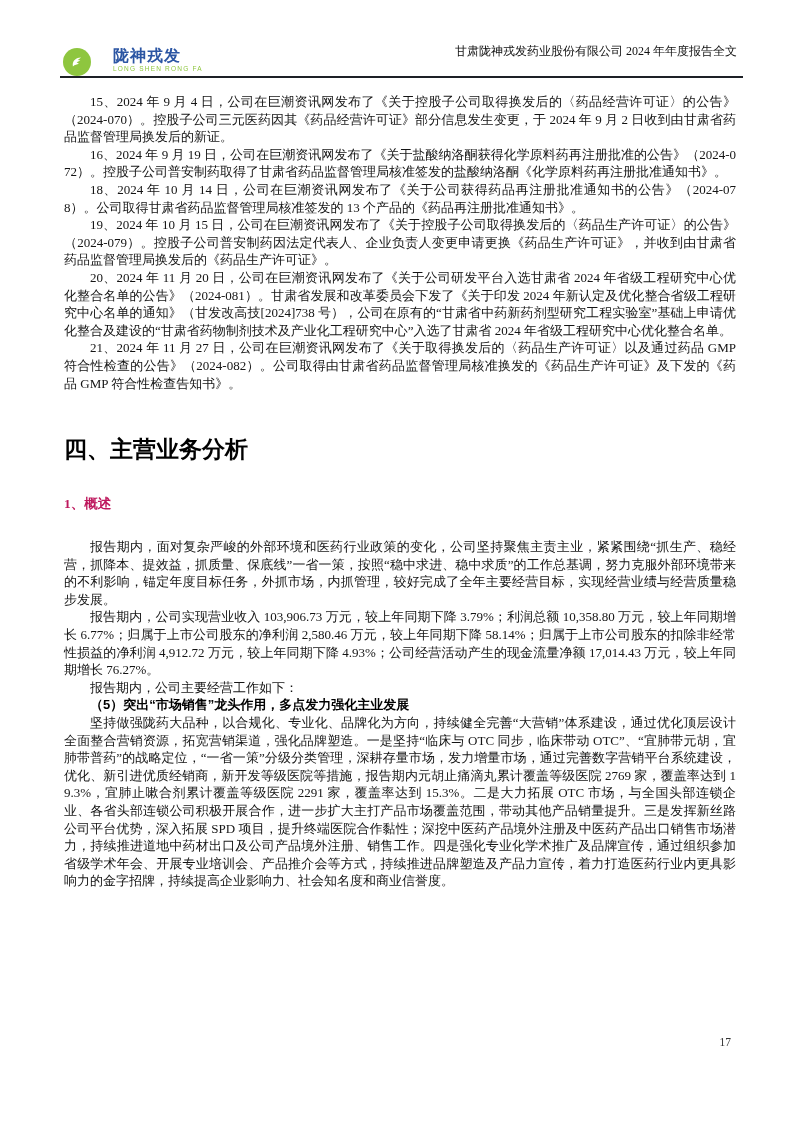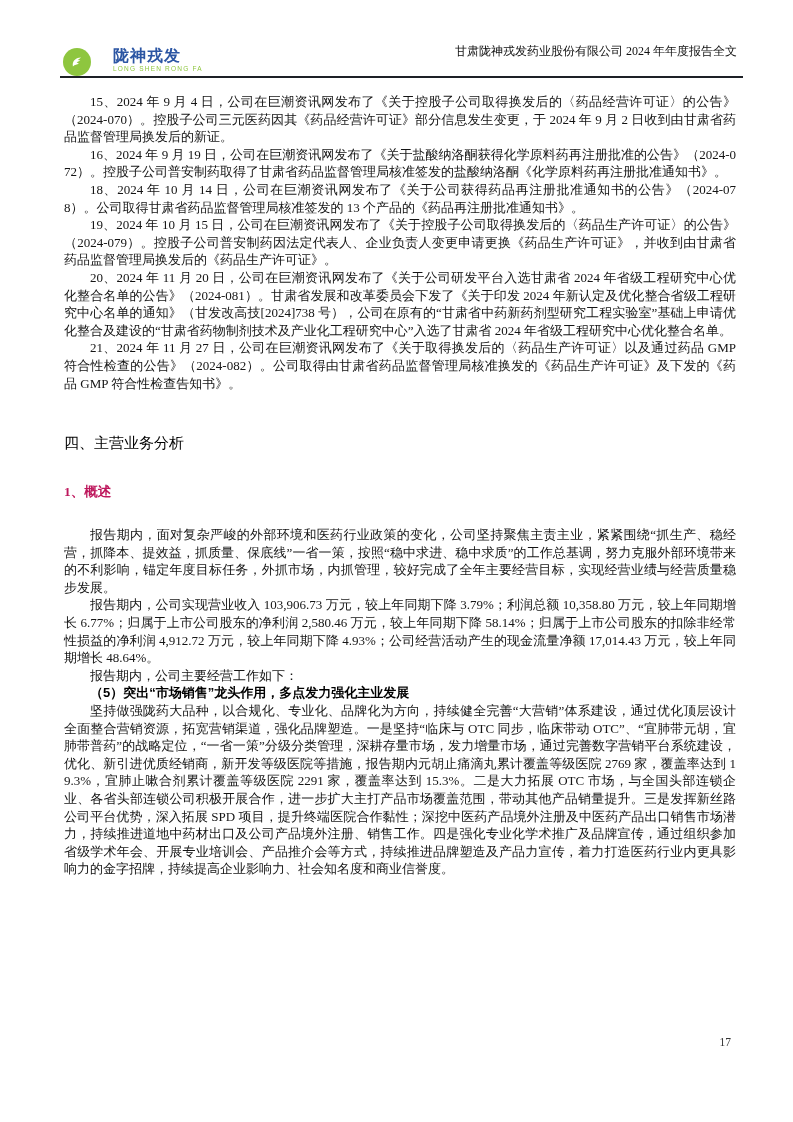--- a/index.html
+++ b/index.html
@@ -72,22 +72,22 @@
   .main p {
     margin: 0;
     font-size: 13px;
     line-height: 17.6px;
     text-align: justify;
     text-indent: 2em;
     word-break: break-all;
   }
   .section-heading {
     font-family: "Liberation Sans", "DejaVu Sans", sans-serif;
-    font-weight: normal;
-    font-size: 15px;
+    font-weight: bold;
+    font-size: 23px;
     color: #000;
     margin: 42px 0 0 0;
   }
   .sub-heading {
     font-family: Liberation Serif, serif;
     font-weight: bold;
     font-size: 13.5px;
     color: #be185d;
     margin: 30px 0 0 0;
   }
@@ -133,21 +133,21 @@
     <p>16、2024 年 9 月 19 日，公司在巨潮资讯网发布了《关于盐酸纳洛酮获得化学原料药再注册批准的公告》（2024-072）。控股子公司普安制药取得了甘肃省药品监督管理局核准签发的盐酸纳洛酮《化学原料药再注册批准通知书》。</p>
     <p>18、2024 年 10 月 14 日，公司在巨潮资讯网发布了《关于公司获得药品再注册批准通知书的公告》（2024-078）。公司取得甘肃省药品监督管理局核准签发的 13 个产品的《药品再注册批准通知书》。</p>
     <p>19、2024 年 10 月 15 日，公司在巨潮资讯网发布了《关于控股子公司取得换发后的〈药品生产许可证〉的公告》（2024-079）。控股子公司普安制药因法定代表人、企业负责人变更申请更换《药品生产许可证》，并收到由甘肃省药品监督管理局换发后的《药品生产许可证》。</p>
     <p>20、2024 年 11 月 20 日，公司在巨潮资讯网发布了《关于公司研发平台入选甘肃省 2024 年省级工程研究中心优化整合名单的公告》（2024-081）。甘肃省发展和改革委员会下发了《关于印发 2024 年新认定及优化整合省级工程研究中心名单的通知》（甘发改高技[2024]738 号），公司在原有的“甘肃省中药新药剂型研究工程实验室”基础上申请优化整合及建设的“甘肃省药物制剂技术及产业化工程研究中心”入选了甘肃省 2024 年省级工程研究中心优化整合名单。</p>
     <p>21、2024 年 11 月 27 日，公司在巨潮资讯网发布了《关于取得换发后的〈药品生产许可证〉以及通过药品 GMP 符合性检查的公告》（2024-082）。公司取得由甘肃省药品监督管理局核准换发的《药品生产许可证》及下发的《药品 GMP 符合性检查告知书》。</p>
 
     <div class="section-heading">四、主营业务分析</div>
     <div class="sub-heading">1、概述</div>
 
     <p class="overview-start">报告期内，面对复杂严峻的外部环境和医药行业政策的变化，公司坚持聚焦主责主业，紧紧围绕“抓生产、稳经营，抓降本、提效益，抓质量、保底线”一省一策，按照“稳中求进、稳中求质”的工作总基调，努力克服外部环境带来的不利影响，锚定年度目标任务，外抓市场，内抓管理，较好完成了全年主要经营目标，实现经营业绩与经营质量稳步发展。</p>
-    <p>报告期内，公司实现营业收入 103,906.73 万元，较上年同期下降 3.79%；利润总额 10,358.80 万元，较上年同期增长 6.77%；归属于上市公司股东的净利润 2,580.46 万元，较上年同期下降 58.14%；归属于上市公司股东的扣除非经常性损益的净利润 4,912.72 万元，较上年同期下降 4.93%；公司经营活动产生的现金流量净额 17,014.43 万元，较上年同期增长 48.64%。</p>
+    <p>报告期内，公司实现营业收入 103,906.73 万元，较上年同期下降 3.79%；利润总额 10,358.80 万元，较上年同期增长 6.77%；归属于上市公司股东的净利润 2,580.46 万元，较上年同期下降 58.14%；归属于上市公司股东的扣除非经常性损益的净利润 4,912.72 万元，较上年同期下降 4.93%；公司经营活动产生的现金流量净额 17,014.43 万元，较上年同期增长 76.27%。</p>
     <p>报告期内，公司主要经营工作如下：</p>
 
     <p class="bold-item">（5）突出“市场销售”龙头作用，多点发力强化主业发展</p>
     <p>坚持做强陇药大品种，以合规化、专业化、品牌化为方向，持续健全完善“大营销”体系建设，通过优化顶层设计全面整合营销资源，拓宽营销渠道，强化品牌塑造。一是坚持“临床与 OTC 同步，临床带动 OTC”、“宜肺带元胡，宜肺带普药”的战略定位，“一省一策”分级分类管理，深耕存量市场，发力增量市场，通过完善数字营销平台系统建设，优化、新引进优质经销商，新开发等级医院等措施，报告期内元胡止痛滴丸累计覆盖等级医院 2769 家，覆盖率达到 19.3%，宜肺止嗽合剂累计覆盖等级医院 2291 家，覆盖率达到 15.3%。二是大力拓展 OTC 市场，与全国头部连锁企业、各省头部连锁公司积极开展合作，进一步扩大主打产品市场覆盖范围，带动其他产品销量提升。三是发挥新丝路公司平台优势，深入拓展 SPD 项目，提升终端医院合作黏性；深挖中医药产品境外注册及中医药产品出口销售市场潜力，持续推进道地中药材出口及公司产品境外注册、销售工作。四是强化专业化学术推广及品牌宣传，通过组织参加省级学术年会、开展专业培训会、产品推介会等方式，持续推进品牌塑造及产品力宣传，着力打造医药行业内更具影响力的金字招牌，持续提高企业影响力、社会知名度和商业信誉度。</p>
   </div>
 
   <div class="footer">
     <span>17</span>
   </div>
 

